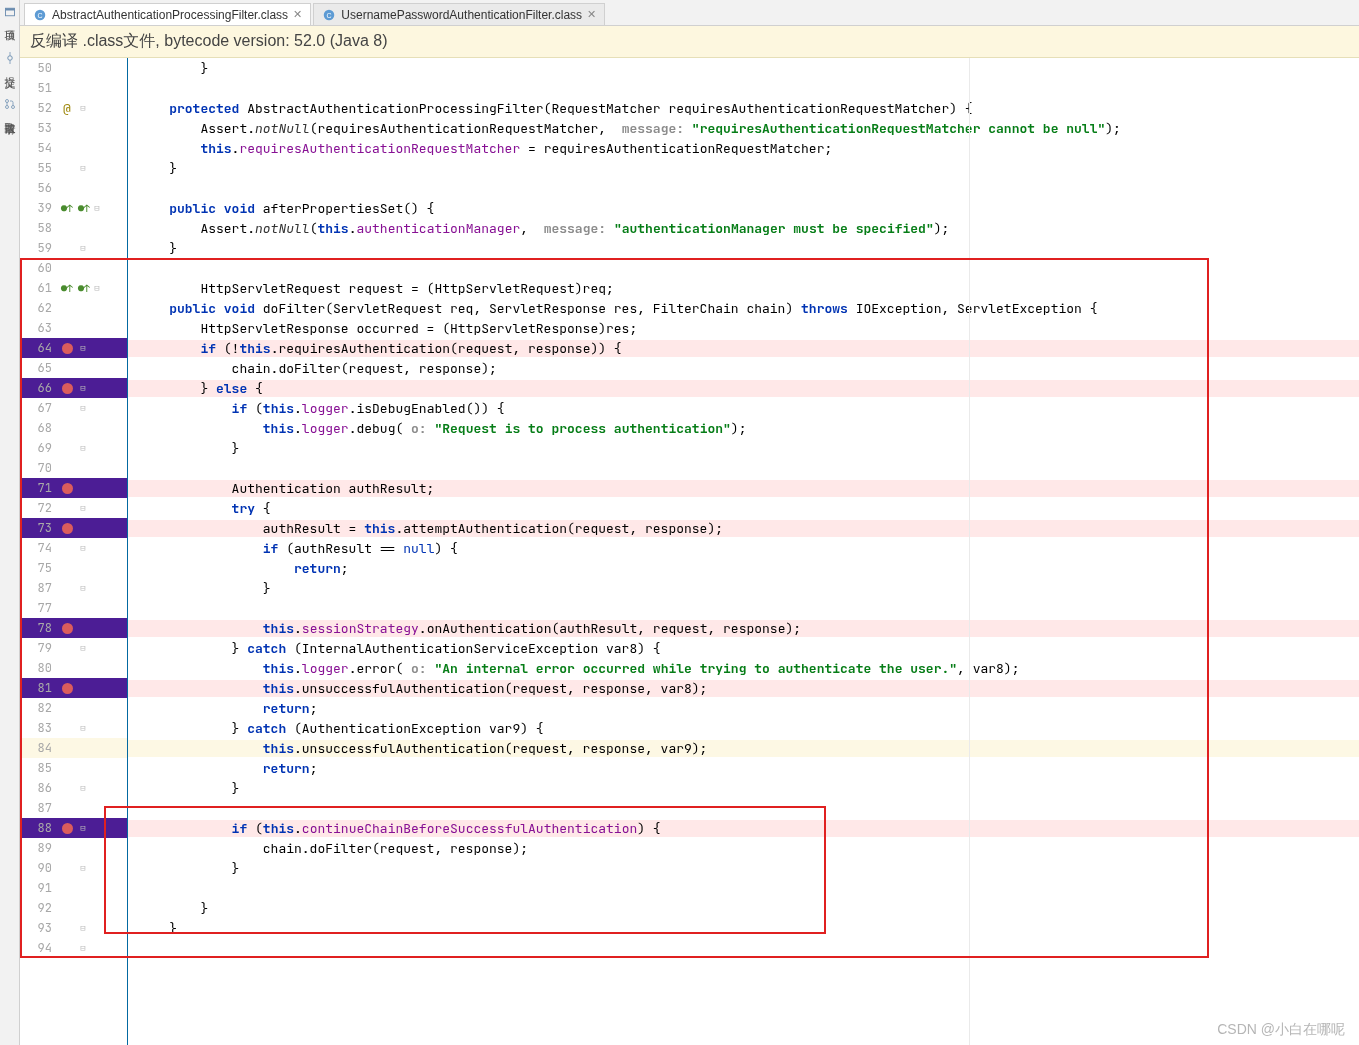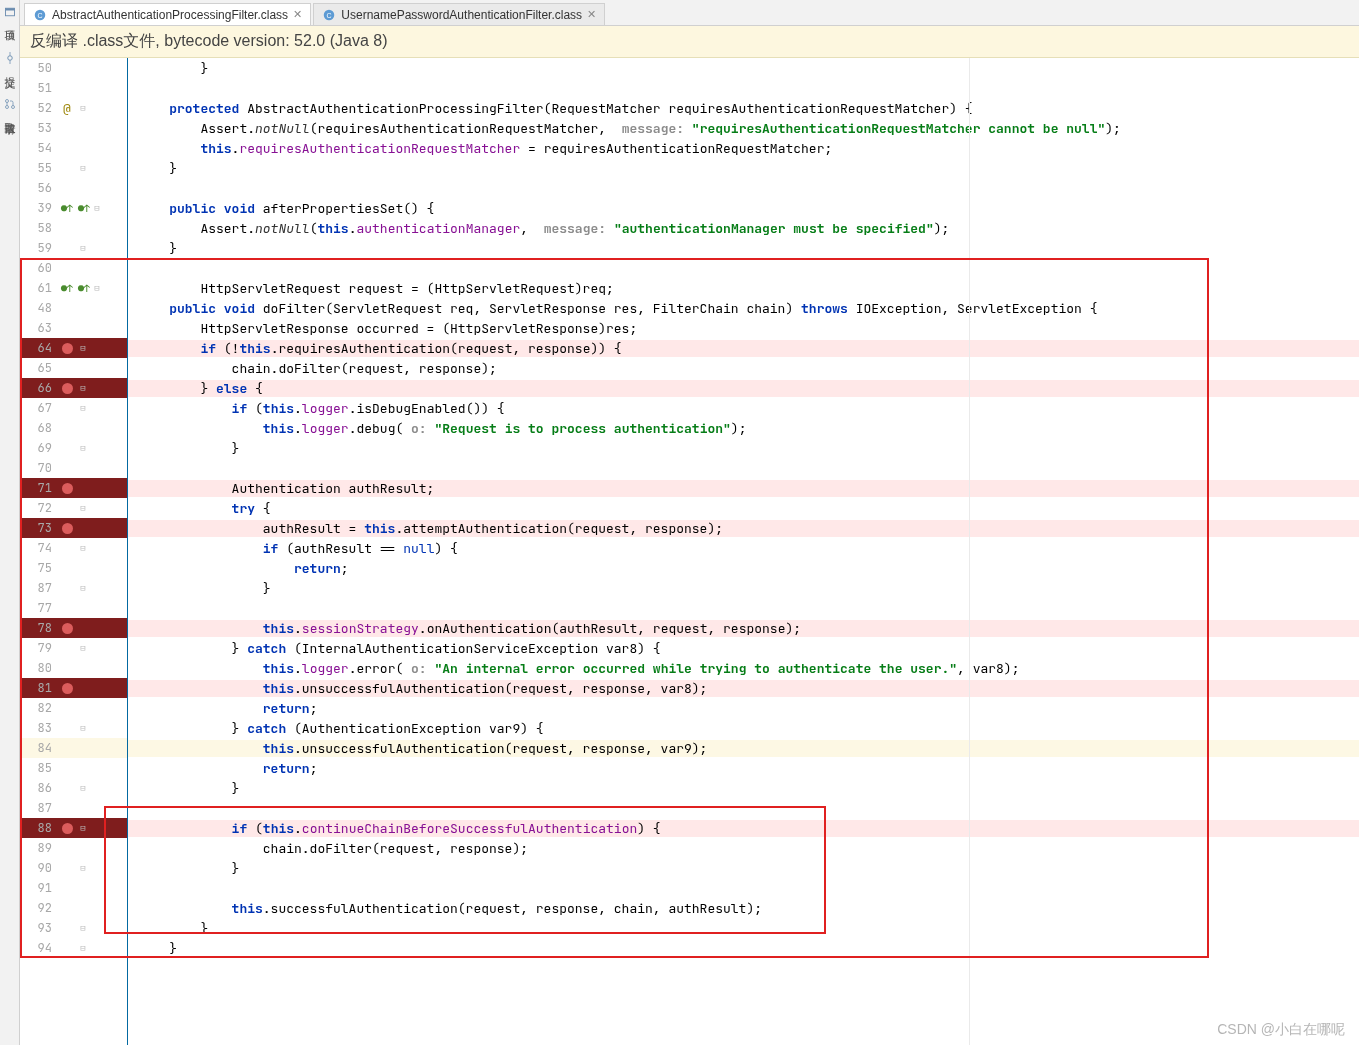--- a/index.html
+++ b/index.html
@@ -132,21 +132,21 @@
 .fold-handle {
   width: 10px; color: #bbb; font-size: 9px; text-align: center;
 }
 .codecell {
   white-space: pre;
   padding-left: 10px;
   flex: 1;
 }
 
 .hl-red .codecell { background: #ffe8e8; }
-.hl-red.full { background: #7f1d1d; }
+.hl-red.full { background: #4c1d95; }
 .hl-yellow .codecell { background: #fdf8e4; }
 .hl-yellow.full { background: #fdf8e4; }
 
 .kw { color: #0033b3; font-weight: bold; }
 .kw2 { color: #0033b3; }
 .mname { font-style: italic; color: #333; }
 .fld { color: #871094; }
 .str { color: #067d17; font-weight: bold; }
 .comm { color: #8c8c8c; font-weight: bold; }
 .this { color: #0033b3; font-weight: bold; }
@@ -323,21 +323,21 @@
           <span class="ln">61</span>
           <span class="marks">
             <span class="override">●↑</span>
           </span>
           <span class="icons">
             <span class="override">●↑</span>
             <span class="fold-handle">⊟</span>
           </span>
         </div>
         <div class="gline">
-          <span class="ln">48</span>
+          <span class="ln">62</span>
           <span class="marks"></span>
           <span class="icons">
             <span class="fold-handle"></span>
           </span>
         </div>
         <div class="gline">
           <span class="ln">63</span>
           <span class="marks"></span>
           <span class="icons">
             <span class="fold-handle"></span>
@@ -695,23 +695,20 @@
           <span class="codecell"><span>            </span><span class="kw">if</span><span> (</span><span class="this">this</span><span>.</span><span class="fld">continueChainBeforeSuccessfulAuthentication</span><span>) {</span></span>
         </div>
         <div class="line">
           <span class="codecell"><span>                chain.doFilter(request, response);</span></span>
         </div>
         <div class="line">
           <span class="codecell"><span>            }</span></span>
         </div>
         <div class="line">
           <span class="codecell"><span></span></span>
-        </div>
-        <div class="line">
-          <span class="codecell"><span>            </span><span class="this">this</span><span>.successfulAuthentication(request, response, chain, authResult);</span></span>
         </div>
         <div class="line">
           <span class="codecell"><span>        }</span></span>
         </div>
         <div class="line">
           <span class="codecell"><span>    }</span></span>
         </div>
       </div>
   <div class="red-overlay" style="left: 0px; right: 150px; top: 200px; height: 700px;"></div>
       <div class="red-overlay" style="left: 84px; width: 722px; top: 748px; height: 128px;"></div>

